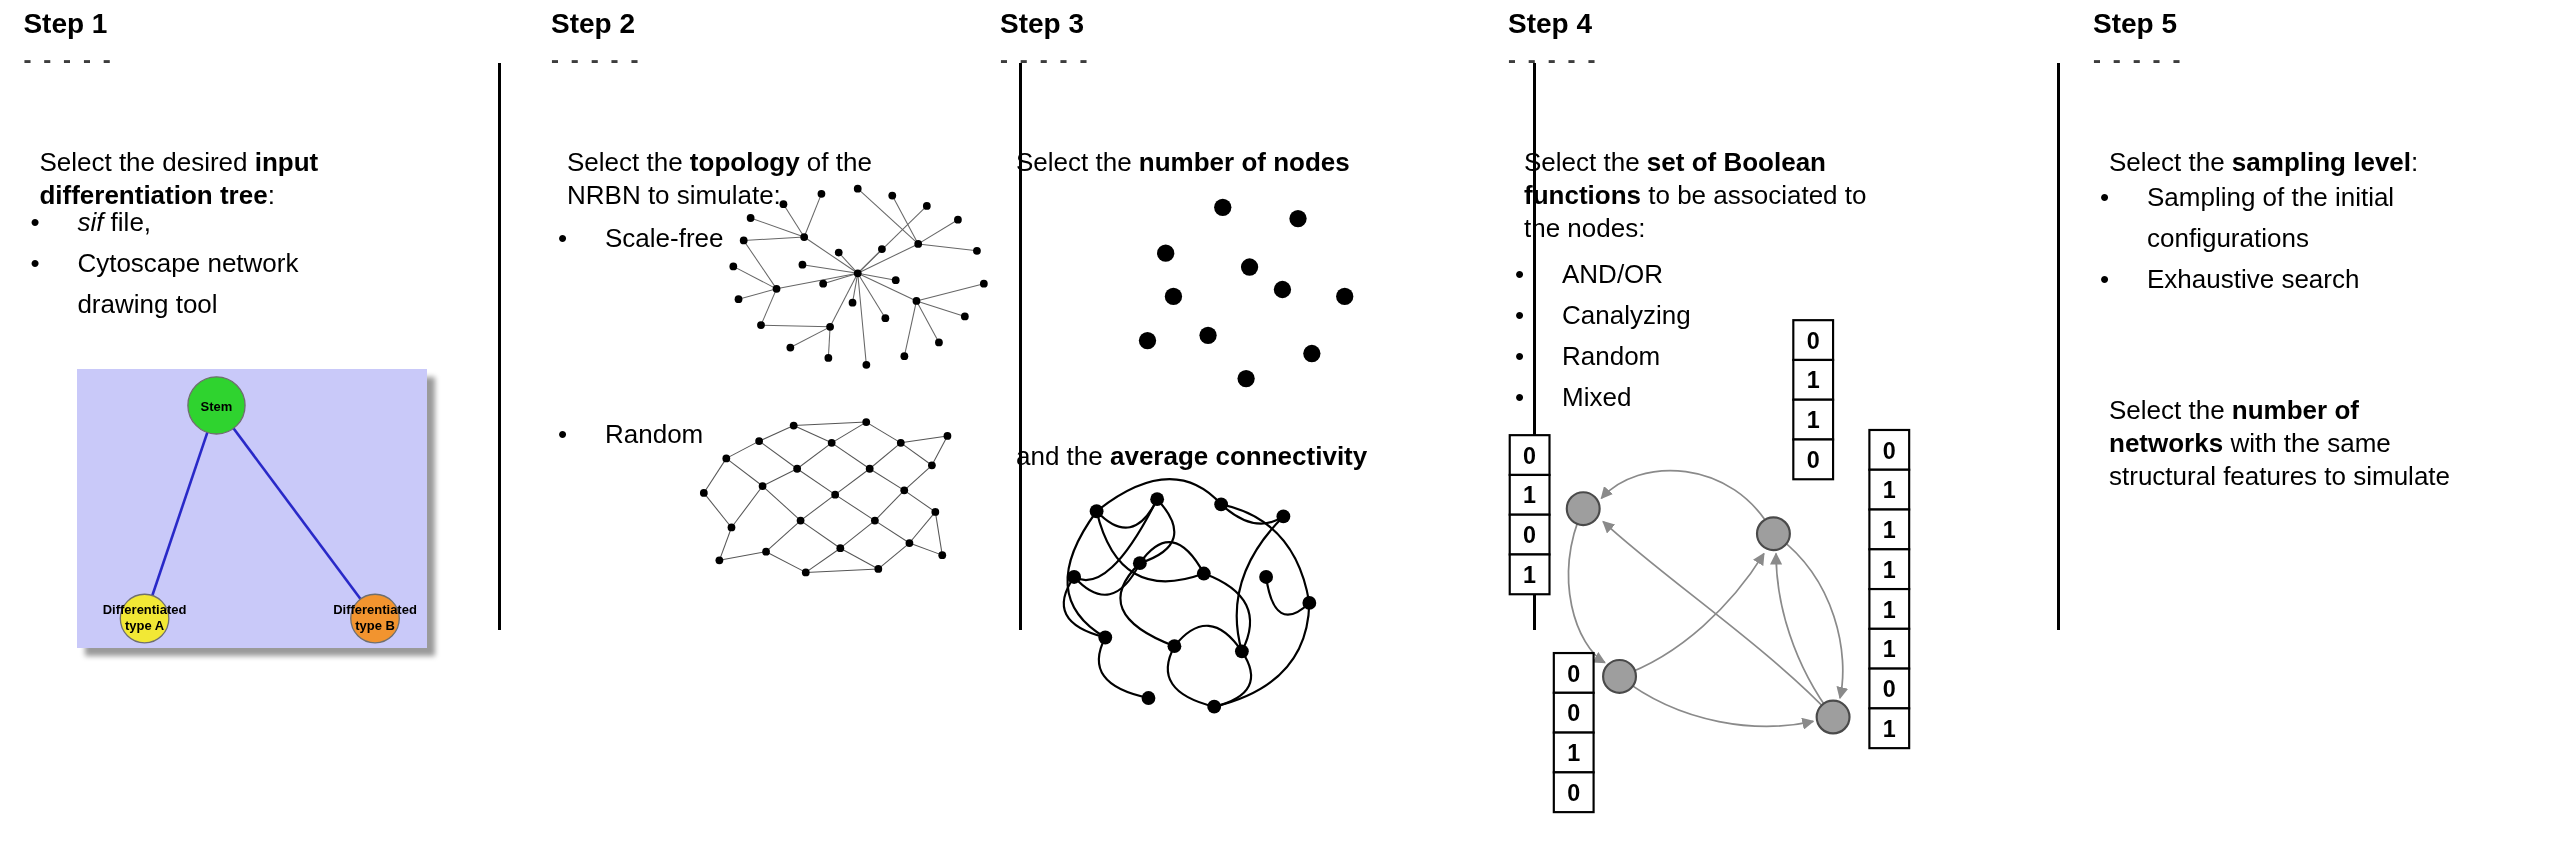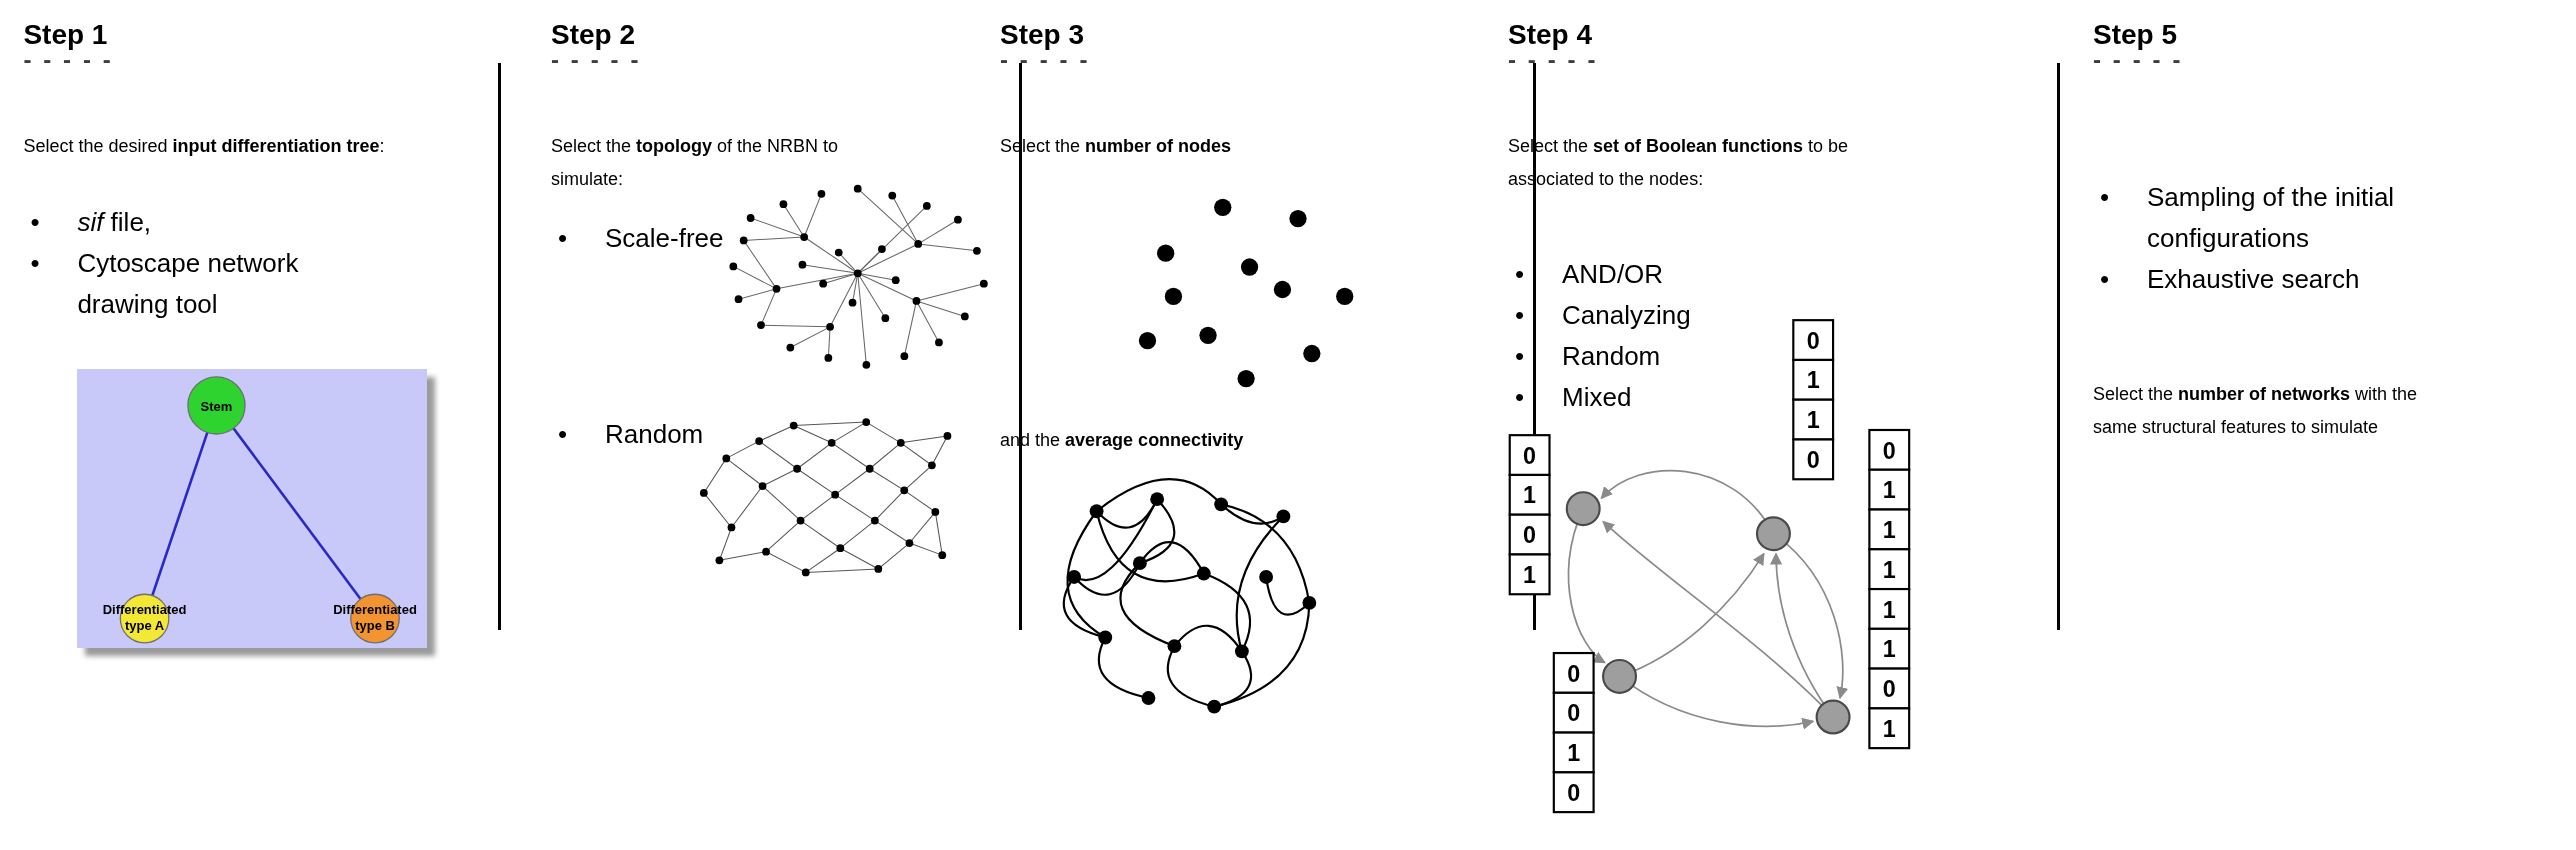--- a/index.html
+++ b/index.html
@@ -1,22 +1,22 @@
 <!DOCTYPE html>
 <html style="font-size:14px"><head>
 <meta charset="utf-8">
 <style>
   html,body{margin:0;padding:0;background:#fff;}
   body{font-family:"Liberation Sans",sans-serif;color:#000;}
   .figure{position:relative;width:2576px;height:851px;background:#fff;overflow:hidden;}
   .divider{position:absolute;top:63px;height:567px;width:2.6px;background:#000;}
   .col{position:absolute;top:0;height:851px;}
-  .step-title{position:absolute;top:7px;left:0;font-size:28px;font-weight:bold;line-height:33px;margin-top:11px;}
+  .step-title{position:absolute;top:7px;left:0;font-size:28px;font-weight:bold;line-height:33px;}
   .dashes{position:absolute;top:45px;left:0;font-size:24px;font-weight:bold;color:#3d3d3d;letter-spacing:2.6px;line-height:29px;}
-  .para{position:absolute;left:0;margin:0;font-size:18px;line-height:33px;}
+  .para{position:absolute;left:0;margin:16px;font-size:26px;line-height:33px;}
   ul.bullets{position:absolute;left:0;margin:0;padding:0;list-style:none;}
   .bullets li{position:relative;font-size:26px;line-height:41px;padding-left:54px;}
   .bullets li::before{content:"\2022";position:absolute;left:7px;top:0;}
   .b{font-weight:bold;}
   .i{font-style:italic;margin-top:44px;}
   .graphic{position:absolute;}
   .tree-wrap{position:absolute;box-shadow:7.8px 7.8px 5.2px #9a9a9a;line-height:0;text-align:right;}
   .tree-label{font-size:15px;font-weight:bold;text-anchor:middle;fill:#000;}
   .cell-text{font-size:27px;font-weight:bold;text-anchor:middle;fill:#000;}
   svg{display:block;}
@@ -375,20 +375,21 @@
           <text class="cell-text" x="76" y="512">1</text>
           <text class="cell-text" x="76" y="558">0</text>
         </g>
       </svg>
     </div>
   </section>
 
   <section class="col" style="left:2093px;width:472px">
     <div class="step-title">Step 5</div>
     <div class="dashes">- - - - -</div>
+    <p class="para" style="top:130px;width:450px"><span>Select the </span><span class="b">sampling level</span><span>:</span></p>
     <ul class="bullets" style="top:177px;width:459px">
       <li><span>Sampling of the initial configurations</span></li>
       <li><span>Exhaustive search</span></li>
     </ul>
     <p class="para" style="top:378px;width:346px"><span>Select the </span><span class="b">number of networks</span><span> with the same structural features to simulate</span></p>
   </section>
 
 </div>
 
 

